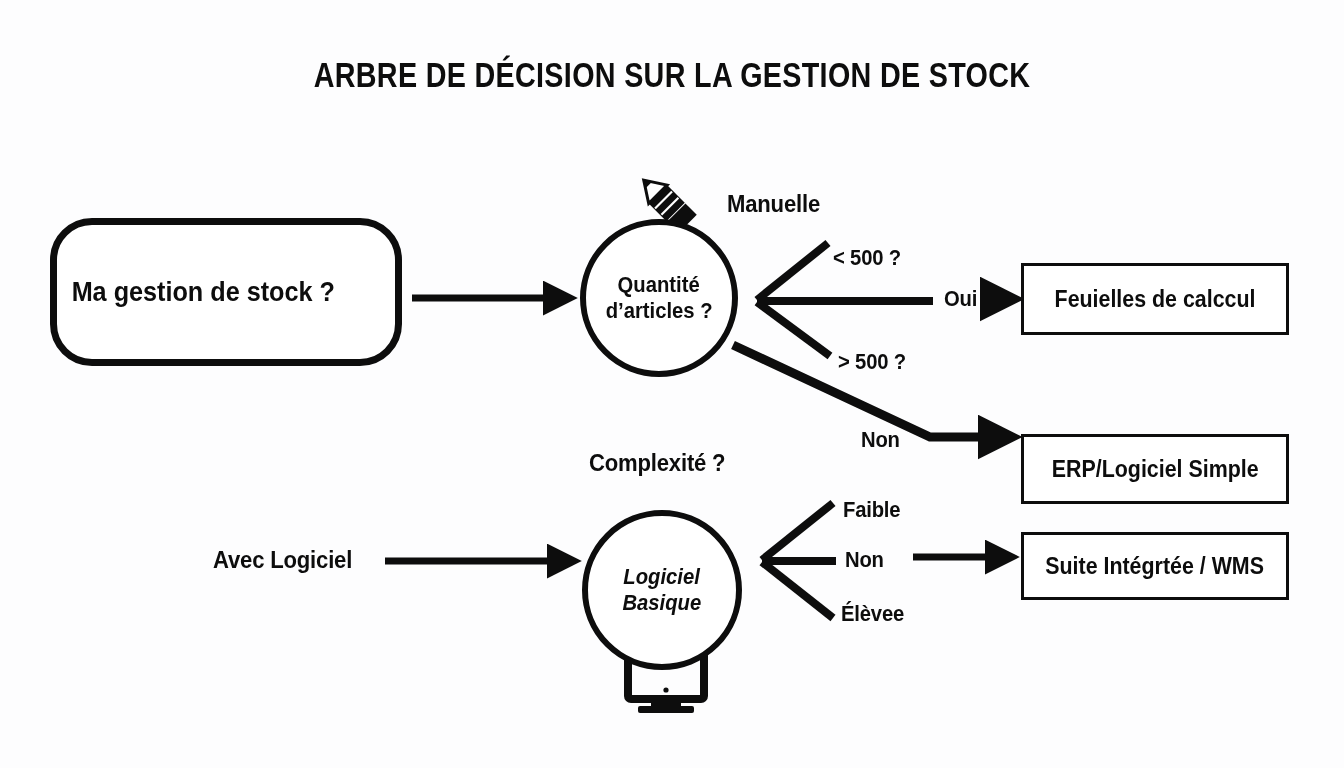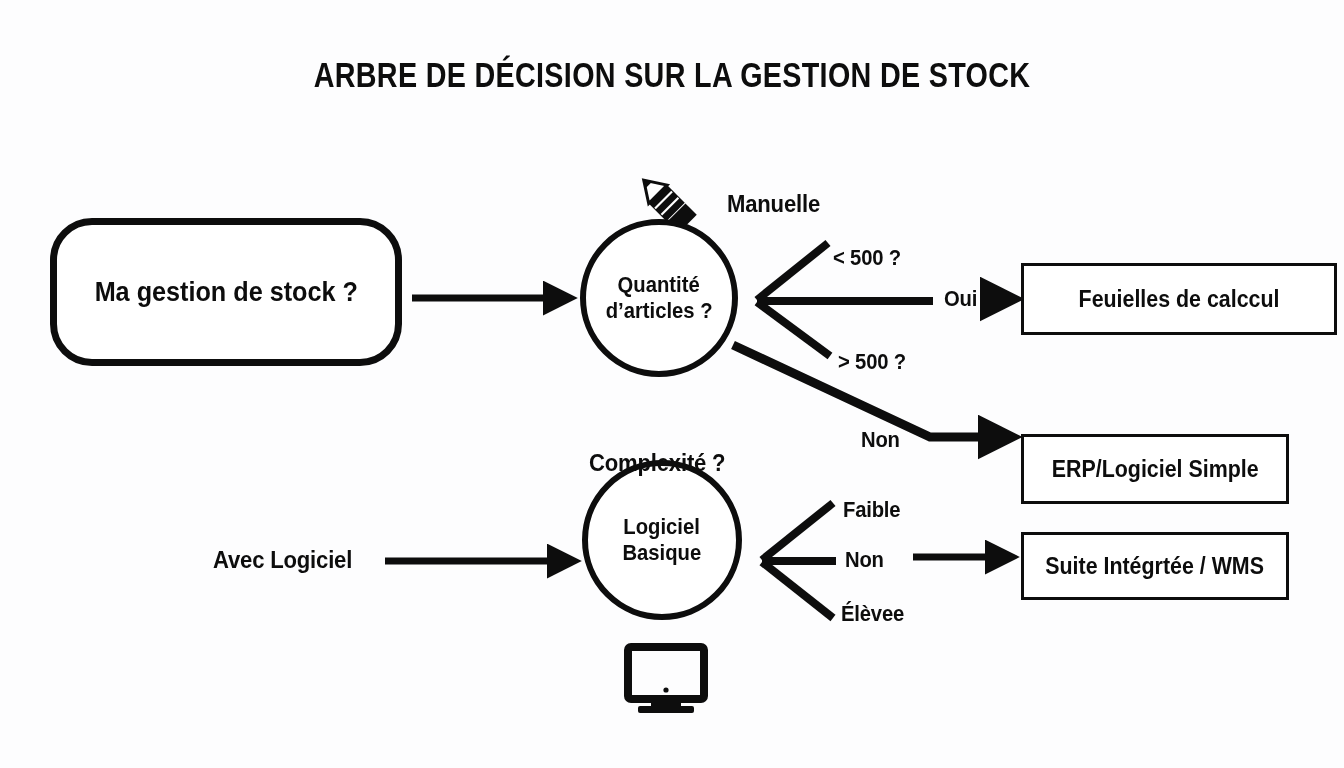--- a/index.html
+++ b/index.html
@@ -52,21 +52,21 @@
     left: 50px;
     top: 218px;
     width: 352px;
     height: 148px;
     border: 7px solid #0d0d0d;
     border-radius: 42px;
     background: #ffffff;
     box-sizing: border-box;
     display: flex;
     align-items: center;
-    justify-content: center;
+    justify-content: flex-start;
   }
   #start-box .label {
     font-size: 28px;
     font-weight: bold;
     color: #0d0d0d;
     transform: scaleX(0.9);
     white-space: nowrap;
   }
 
   
@@ -91,23 +91,24 @@
   }
   #circle-qty {
     left: 580px;
     top: 219px;
     width: 158px;
     height: 158px;
     text-align: center;
   }
   #circle-soft {
     left: 582px;
-    top: 460px;
+    top: 510px;
     width: 160px;
     height: 160px;
+    font-style: italic;
   }
 
   
   .out-box {
     position: absolute;
     border: 3px solid #0d0d0d;
     background: #ffffff;
     box-sizing: border-box;
     display: flex;
     align-items: center;
@@ -116,21 +117,21 @@
   .out-box .label {
     font-size: 23px;
     font-weight: bold;
     color: #0d0d0d;
     transform: scaleX(0.93);
     white-space: nowrap;
   }
   #box-sheets {
     left: 1021px;
     top: 263px;
-    width: 316px;
+    width: 268px;
     height: 72px;
   }
   #box-erp {
     left: 1021px;
     top: 408px;
     width: 268px;
     height: 70px;
     margin-top: 26px;
   }
   #box-wms {

